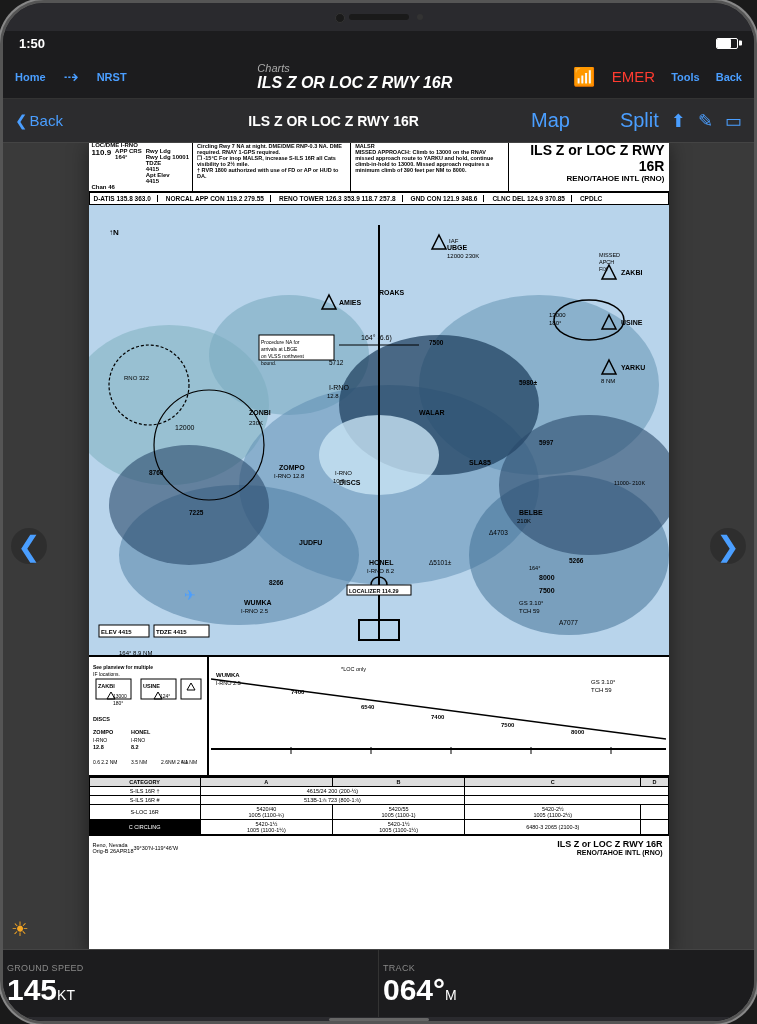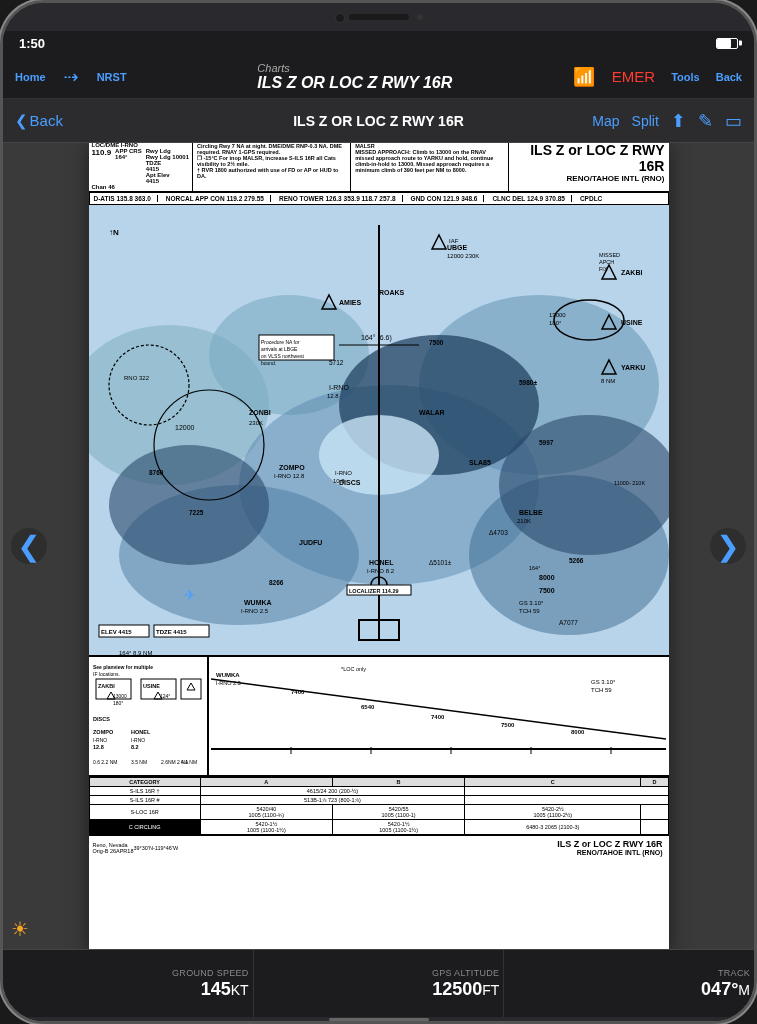--- a/index.html
+++ b/index.html
@@ -196,22 +196,23 @@
       align-items: center;
       gap: 2px;
     }
     .chart-title {
       color: #fff;
       font-size: 14px;
       font-weight: 600;
     }
     .map-split-btn {
       color: #4a9eff;
-      font-size: 14px;
+      font-size: 20px;
       cursor: pointer;
+      margin-left: 38px;
     }
     .toolbar-icon-btn {
       color: #4a9eff;
       font-size: 18px;
       cursor: pointer;
     }
     
     .main-content {
       flex: 1;
       background: #3a3a3a;
@@ -290,37 +291,37 @@
       background: #1c1c1e;
       border-top: 1px solid #444;
       display: flex;
       align-items: stretch;
       flex-shrink: 0;
     }
     .stat-item {
       flex: 1;
       display: flex;
       flex-direction: column;
-      align-items: flex-end;
+      align-items: flex-start;
       justify-content: center;
       border-right: 1px solid #333;
       padding: 6px 4px;
     }
     .stat-item:last-child { border-right: none; }
     .stat-label {
       color: #888;
       font-size: 9px;
       font-weight: 500;
       text-transform: uppercase;
       letter-spacing: 0.3px;
       margin-bottom: 2px;
     }
     .stat-value {
       color: #fff;
-      font-size: 18px;
+      font-size: 30px;
       font-weight: 700;
       line-height: 1;
     }
     .stat-unit {
       color: #fff;
       font-size: 14px;
       font-weight: 500;
     }
     
     .bottom-indicator {
@@ -801,29 +802,23 @@
     </div>
 
     <div class="stats-bar">
       <div class="stat-item">
         <span class="stat-label">GROUND SPEED</span>
         <span>
           <span class="stat-value">145</span><span class="stat-unit">KT</span>
         </span>
       </div>
       <div class="stat-item">
-        <span class="stat-label">GPS ALTITUDE</span>
-        <span>
-          <span class="stat-value">12500</span><span class="stat-unit">FT</span>
-        </span>
-      </div>
-      <div class="stat-item">
         <span class="stat-label">TRACK</span>
         <span>
-          <span class="stat-value">047°</span><span class="stat-unit">M</span>
+          <span class="stat-value">064°</span><span class="stat-unit">M</span>
         </span>
       </div>
     </div>
 
     <div class="bottom-indicator">
       <div class="home-indicator"></div>
     </div>
 
   </div>
 </div>

